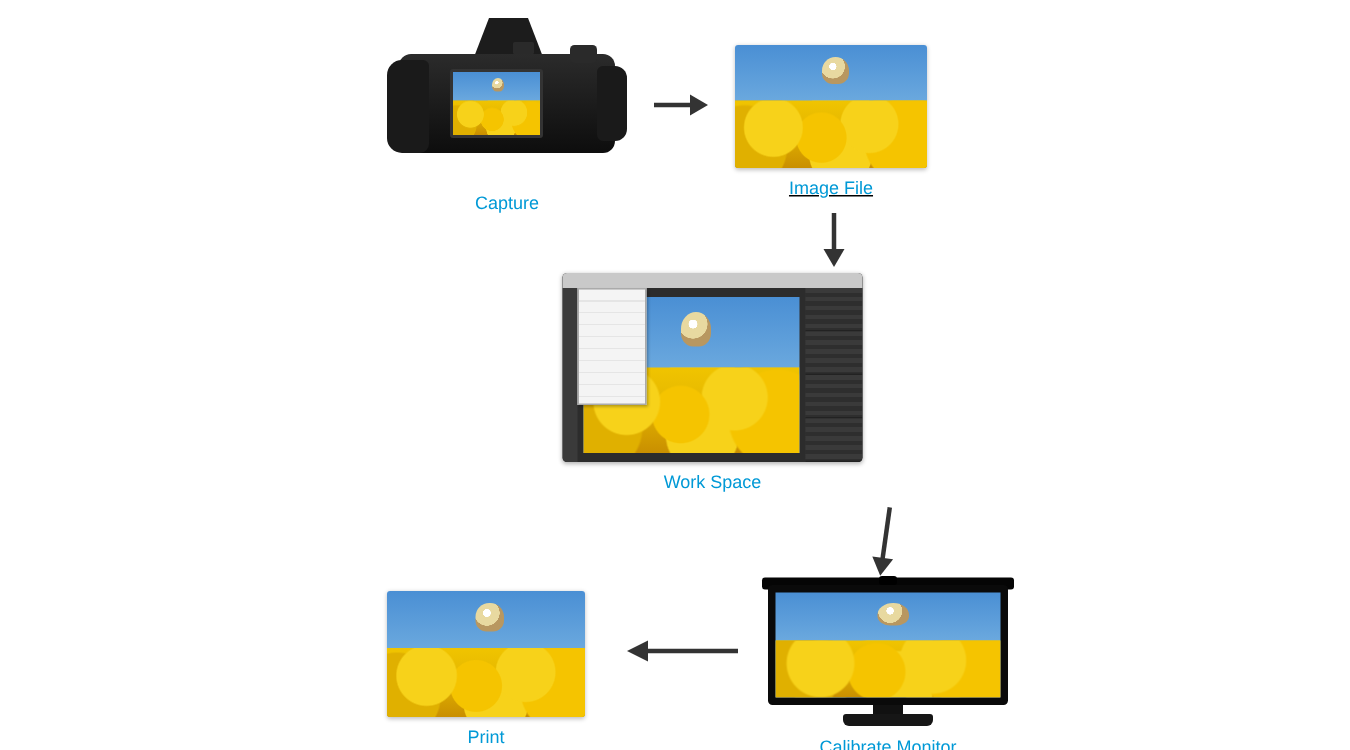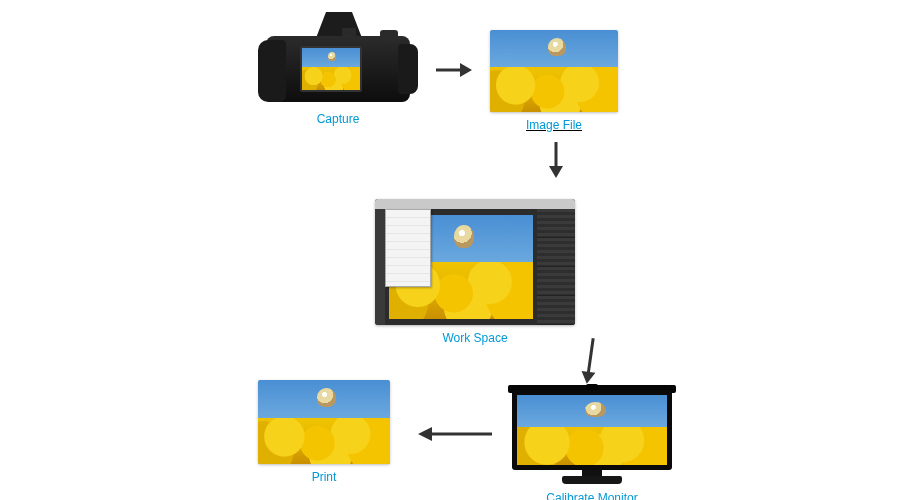--- a/index.html
+++ b/index.html
@@ -53,21 +53,21 @@
     position: absolute;
     top: 10%;
     left: 45%;
     width: 14%;
     height: 22%;
     background: radial-gradient(circle at 40% 35%, #fff 0 15%, #e8d9a0 16% 50%, #b89760 51% 100%);
     border-radius: 50% 50% 40% 40%;
   }
 
   
-  #stage-capture { left: 258px; top: 6px; }
+  #stage-capture { left: 258px; top: 6px; gap: 16px; }
   .camera {
     width: 160px;
     height: 100px;
     position: relative;
   }
   .camera-body {
     position: absolute;
     left: 8px; right: 8px; top: 30px; bottom: 4px;
     background: linear-gradient(#2b2b2b, #0d0d0d);
     border-radius: 8px;
@@ -104,21 +104,21 @@
     background: #2a2a2a;
     border-radius: 3px;
     box-shadow: -40px -4px 0 -2px #2a2a2a;
   }
 
   
   #stage-image { left: 490px; top: 30px; text-decoration: underline; }
   .imagefile { width: 128px; height: 82px; border-radius: 2px; box-shadow: 0 1px 3px rgba(0,0,0,.25); }
 
   
-  #stage-workspace { left: 375px; top: 182px; margin-top: 17px; }
+  #stage-workspace { left: 375px; top: 182px; }
   .editor {
     width: 200px; height: 126px;
     background: #2c2c2c;
     border-radius: 3px;
     position: relative;
     box-shadow: 0 1px 3px rgba(0,0,0,.3);
     overflow: hidden;
   }
   .editor-menubar {
     height: 10px; background: #c9c9c9;
@@ -174,21 +174,21 @@
     width: 168px; height: 8px;
     background: #050505; border-radius: 2px;
   }
   .monitor-calibrator {
     position: absolute; top: -6px; left: 74px;
     width: 12px; height: 6px;
     background: #000; border-radius: 2px;
   }
 
   
-  #stage-print { left: 258px; top: 380px; }
+  #stage-print { left: 258px; top: 394px; }
   .print { width: 132px; height: 84px; border-radius: 2px; box-shadow: 0 1px 3px rgba(0,0,0,.25); }
 
   
   .arrow svg { display: block; }
   #arrow-1 { left: 434px; top: 60px; }   
   #arrow-2 { left: 546px; top: 140px; }  
   #arrow-3 { left: 580px; top: 336px; transform: rotate(8deg); }  
   #arrow-4 { left: 414px; top: 424px; }  
 </style>
 </head>

